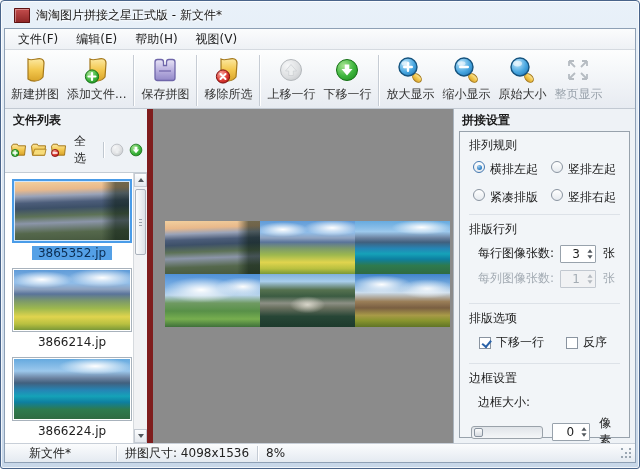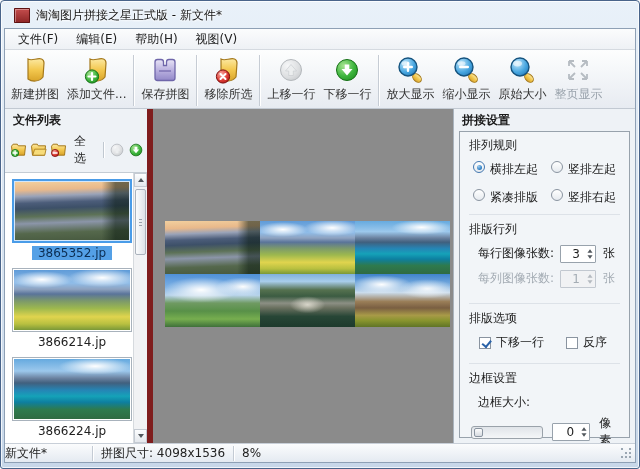--- a/index.html
+++ b/index.html
@@ -80,21 +80,21 @@
 .srow.disabled .spin{background:#f1f2f4;border-color:#c2c8d0}
 .srow.disabled .tri.up{border-bottom-color:#b4bac0}.srow.disabled .tri.dn{border-top-color:#b4bac0}
 .cb-row{display:flex;align-items:center;gap:22px;padding-left:10px;margin:2px 0 4px}
 .checkbox{display:flex;align-items:center;gap:5px}
 .cbox{width:12px;height:12px;border:1px solid #8a94a0;background:#fff;position:relative;flex:0 0 12px}
 .checkbox.checked .cbox::after{content:"";position:absolute;left:1.5px;top:2.5px;width:7px;height:3.5px;border-left:2px solid #2a62a8;border-bottom:2px solid #2a62a8;transform:rotate(-50deg)}
 .slrow{display:flex;align-items:center;gap:9px;margin:4px 0 6px;padding-left:2px}
 .slider{width:82px;height:13px;border:1px solid #9aa2aa;border-radius:3px;background:linear-gradient(#e0e4e9,#f4f6f8);position:relative}
 .sl-thumb{position:absolute;left:2px;top:1px;width:9px;height:9px;border:1px solid #8a94a0;border-radius:2px;background:linear-gradient(#fdfdfd,#d6dbe1)}
 
-.statusbar{height:19px;flex:0 0 19px;display:flex;align-items:center;background:linear-gradient(#fbfcfd,#e4eaf1);border-top:1px solid #c8cfd8;position:relative;padding-left:0}
+.statusbar{height:19px;flex:0 0 19px;display:flex;align-items:center;background:linear-gradient(#fbfcfd,#e4eaf1);border-top:1px solid #c8cfd8;position:relative;padding-left:24px}
 .sseg1{width:87px}
 .ssep{width:1px;height:15px;background:#c4cbd4;box-shadow:1px 0 0 #fff}
 .sseg{padding:0 8px;white-space:nowrap}
 .grip{position:absolute;right:3px;bottom:3px;width:11px;height:11px}
 .grip::before{content:"";position:absolute;width:2px;height:2px;background:#9aa6b2;box-shadow:8px 8px 0 #9aa6b2,8px 4px 0 #9aa6b2,8px 0 0 #9aa6b2,4px 8px 0 #9aa6b2,4px 4px 0 #9aa6b2,0 8px 0 #9aa6b2}
 </style>
 </head>
 <body>
 
 <svg width="0" height="0" style="position:absolute">

